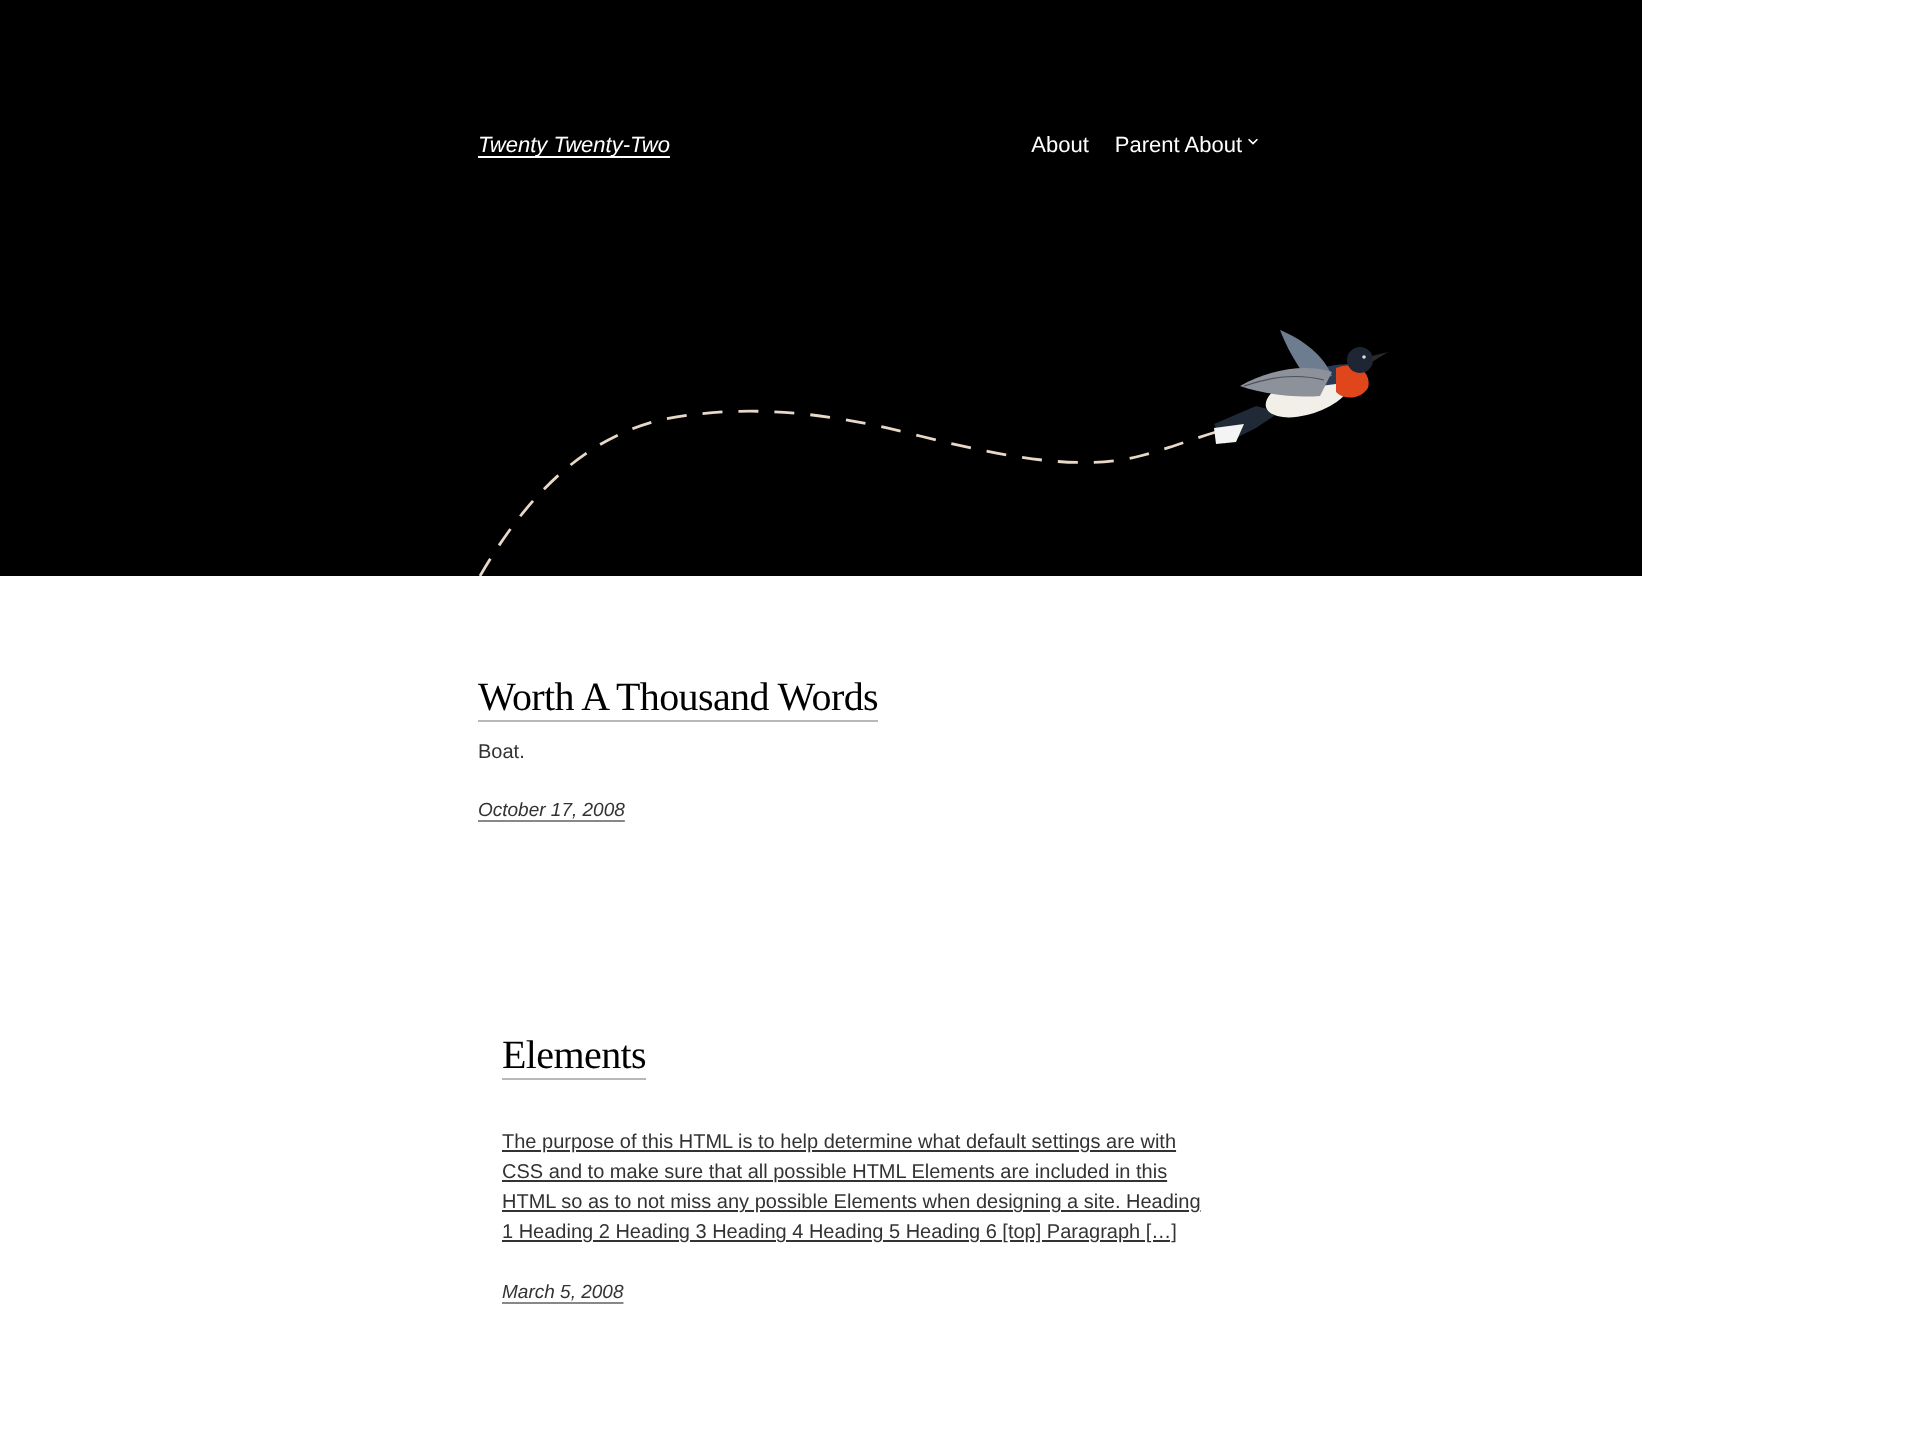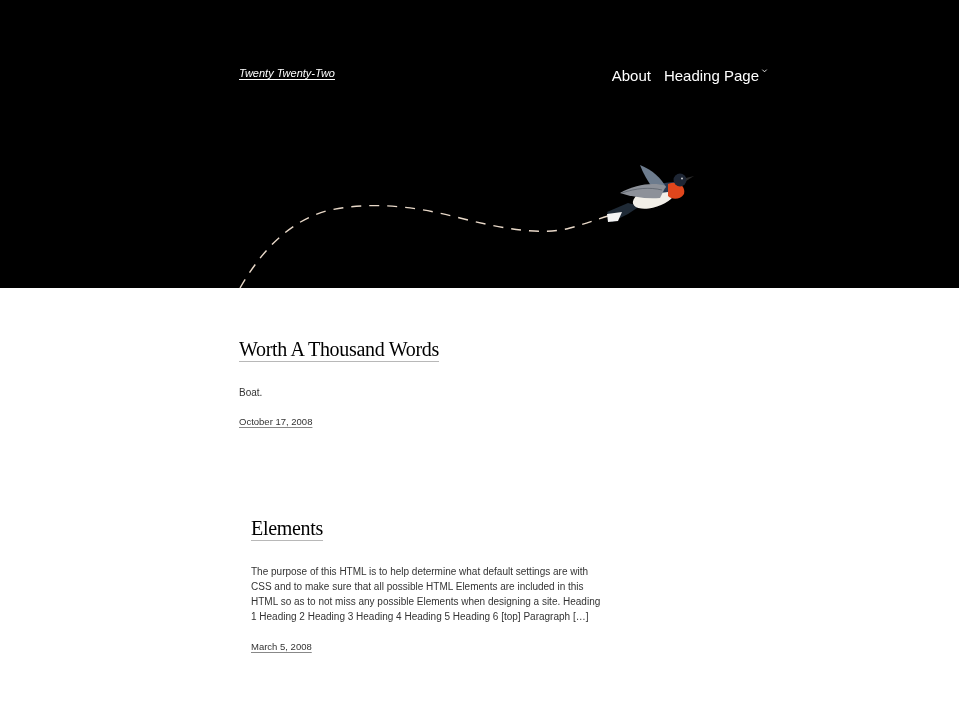--- a/index.html
+++ b/index.html
@@ -1,34 +1,34 @@
 <!DOCTYPE html>
 <html><head>
   <meta charset="utf-8">
   <style>
     * { box-sizing: border-box; margin: 0; padding: 0; }
     html, body { width: 959px; height: 720px; overflow: hidden; background: #ffffff; }
     body { font-family: "Liberation Sans", "DejaVu Sans", sans-serif; color: #000; position: relative; }
 
     .header {
-      position: absolute; left: 0; top: 0; width: 959px; height: 288px;
+      position: absolute; left: 0; top: 0; width: 821px; height: 288px;
       background: #000000; overflow: hidden;
     }
     .site-title {
       position: absolute; left: 239px; top: 67px;
       font-size: 11px; font-style: italic; color: #ffffff;
       text-decoration: underline; text-decoration-thickness: 1px; text-underline-offset: 2px;
       cursor: pointer; letter-spacing: 0;
     }
     .nav {
       position: absolute; right: 191px; top: 67px;
       display: flex; gap: 13px; align-items: center;
     }
     .nav-item {
-      font-size: 15px; color: #ffffff; cursor: pointer; display: flex; 
+      font-size: 11px; color: #ffffff; cursor: pointer; display: flex; 
     }
     .chevron { margin-left: 2px; display: inline-block; width: 7px; height: 7px; }
 
     .flight {
       position: absolute; left: 0; top: 0; width: 959px; height: 288px;
     }
 
     .main { position: absolute; left: 239px; top: 288px; width: 480px; }
 
     .post { position: absolute; left: 0; width: 480px; }
@@ -40,38 +40,38 @@
       text-decoration-color: #b8b8b8; text-underline-offset: 5px;
       display: inline-block; cursor: pointer;
       font-family: "Liberation Serif", serif;
       font-weight: normal;
     }
     .post-excerpt {
       font-size: 10px; line-height: 15px; color: #333;
       width: 350px;
     }
     .post-date {
-      font-size: 9.5px; color: #333;
+      font-size: 9.5px; font-style: italic; color: #333;
       text-decoration: underline; text-underline-offset: 2px;
       text-decoration-color: #888;
       display: inline-block; cursor: pointer;
     }
   </style>
 </head>
 <body>
 
 <header class="header">
   <a class="site-title">Twenty Twenty-Two</a>
 
   <nav class="nav">
     <a class="nav-item">
       <span>About</span>
     </a>
     <a class="nav-item">
-      <span>Heading Page</span>
+      <span>Parent About</span>
       <svg class="chevron" viewBox="0 0 8 8">
         <path d="M1.5 3 L4 5.5 L6.5 3" stroke="#fff" stroke-width="1" fill="none"></path>
       </svg>
     </a>
   </nav>
 
   <svg class="flight" viewBox="0 0 959 288">
     <path d="M240 288 C 262 250, 290 220, 330 210 C 370 202, 410 205, 460 218 C 500 228, 540 236, 570 228 C 585 224, 595 220, 608 216" stroke="#e8d8c8" stroke-width="1.4" fill="none" stroke-dasharray="10 8"></path>
     <g>
 
@@ -95,28 +95,28 @@
       <circle cx="682" cy="178.5" r="0.9" fill="#ddd"></circle>
     </g>
   </svg>
 </header>
 
 <main class="main">
   <article class="post" style="top: 46px;">
     <h2>
       <a class="post-title">Worth A Thousand Words</a>
     </h2>
-    <p class="post-excerpt" style="margin-top: 23px;">Boat.</p>
+    <p class="post-excerpt" style="margin-top: 7px;">Boat.</p>
     <div style="margin-top: 11px;">
       <a class="post-date">October 17, 2008</a>
     </div>
   </article>
 
   <article class="post" style="top: 225px; margin-left: 12px;">
     <h2>
       <a class="post-title">Elements</a>
     </h2>
-    <p class="post-excerpt" style="margin-top: 23px;">The purpose of this HTML is to help determine what default settings are with CSS and to make sure that all possible HTML Elements are included in this HTML so as to not miss any possible Elements when designing a site. Heading 1 Heading 2 Heading 3 Heading 4 Heading 5 Heading 6 [top] Paragraph […]</p>
+    <p class="post-excerpt" style="margin-top: 23px; text-decoration: underline;">The purpose of this HTML is to help determine what default settings are with CSS and to make sure that all possible HTML Elements are included in this HTML so as to not miss any possible Elements when designing a site. Heading 1 Heading 2 Heading 3 Heading 4 Heading 5 Heading 6 [top] Paragraph […]</p>
     <div style="margin-top: 12px;">
       <a class="post-date">March 5, 2008</a>
     </div>
   </article>
 </main>
 
 </body></html>

